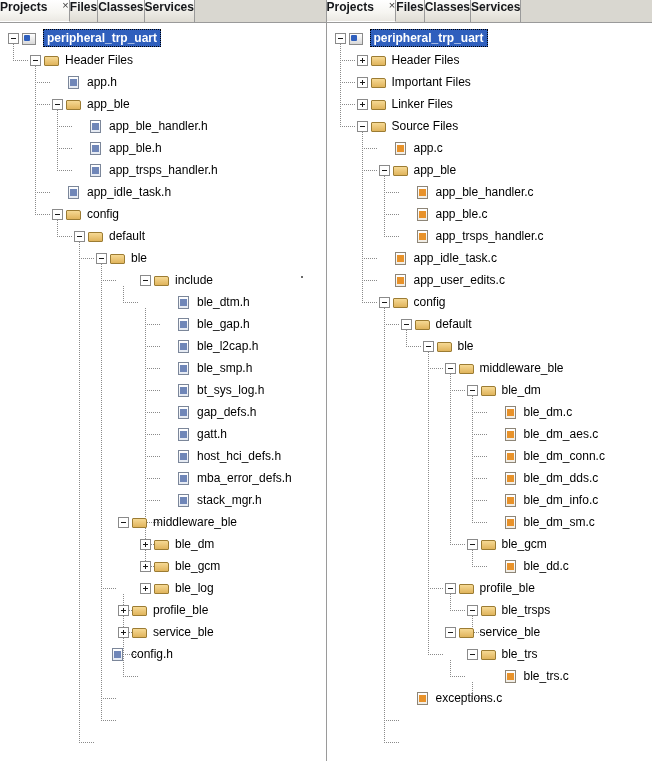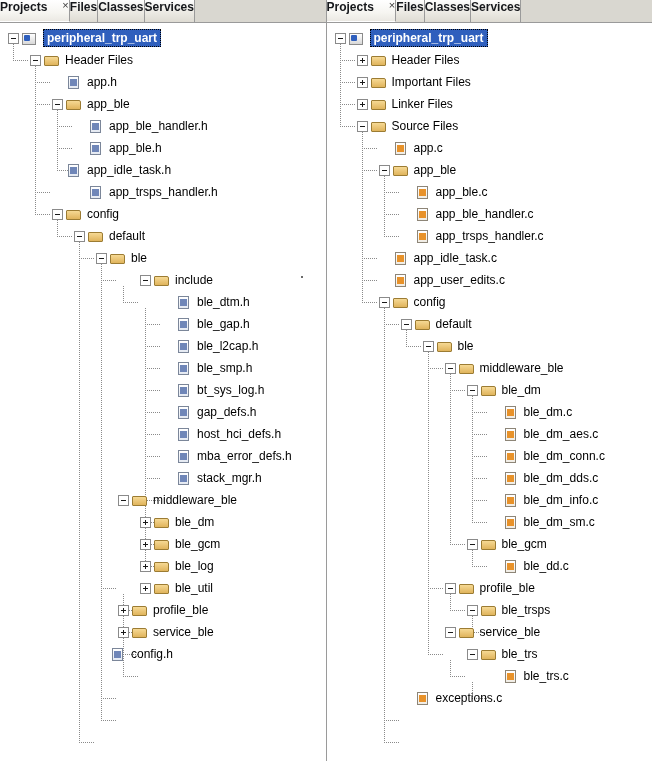--- a/index.html
+++ b/index.html
@@ -258,32 +258,32 @@
           <span class="ico hfile"></span>
           <span class="lbl">app_ble_handler.h</span>
         </div>
         <div class="row">
           <span class="ind" style="width: 74px;"></span>
           <span class="exp none"></span>
           <span class="ico hfile"></span>
           <span class="lbl">app_ble.h</span>
         </div>
         <div class="row">
+          <span class="ind" style="width: 74px;"></span>
+          <span class="exp none"></span>
+          <span class="ico hfile"></span>
+          <span class="lbl">app_trsps_handler.h</span>
+        </div>
+        <div class="row">
           <span class="ind" style="width: 52px;"></span>
           <span class="exp none"></span>
           <span class="ico hfile"></span>
           <span class="lbl">app_idle_task.h</span>
         </div>
         <div class="row">
-          <span class="ind" style="width: 74px;"></span>
-          <span class="exp none"></span>
-          <span class="ico hfile"></span>
-          <span class="lbl">app_trsps_handler.h</span>
-        </div>
-        <div class="row">
           <span class="ind" style="width: 52px;"></span>
           <span class="exp"></span>
           <span class="ico folder"><span class="folder-tab"></span></span>
           <span class="lbl">config</span>
         </div>
         <div class="row">
           <span class="ind" style="width: 74px;"></span>
           <span class="exp"></span>
           <span class="ico folder"><span class="folder-tab"></span></span>
           <span class="lbl">default</span>
@@ -333,20 +333,26 @@
         <div class="row">
           <span class="ind" style="width: 162px;"></span>
           <span class="exp none"></span>
           <span class="ico hfile"></span>
           <span class="lbl">gap_defs.h</span>
         </div>
         <div class="row">
           <span class="ind" style="width: 162px;"></span>
           <span class="exp none"></span>
           <span class="ico hfile"></span>
+          <span class="lbl">gatt.h</span>
+        </div>
+        <div class="row">
+          <span class="ind" style="width: 162px;"></span>
+          <span class="exp none"></span>
+          <span class="ico hfile"></span>
           <span class="lbl">host_hci_defs.h</span>
         </div>
         <div class="row">
           <span class="ind" style="width: 162px;"></span>
           <span class="exp none"></span>
           <span class="ico hfile"></span>
           <span class="lbl">mba_error_defs.h</span>
         </div>
         <div class="row">
           <span class="ind" style="width: 162px;"></span>
@@ -370,26 +376,20 @@
           <span class="ind" style="width: 140px;"></span>
           <span class="exp plus"></span>
           <span class="ico folder"><span class="folder-tab"></span></span>
           <span class="lbl">ble_gcm</span>
         </div>
         <div class="row">
           <span class="ind" style="width: 140px;"></span>
           <span class="exp plus"></span>
           <span class="ico folder"><span class="folder-tab"></span></span>
           <span class="lbl">ble_log</span>
-        </div>
-        <div class="row">
-          <span class="ind" style="width: 140px;"></span>
-          <span class="exp plus"></span>
-          <span class="ico folder"><span class="folder-tab"></span></span>
-          <span class="lbl">ble_util</span>
         </div>
         <div class="row">
           <span class="ind" style="width: 118px;"></span>
           <span class="exp plus"></span>
           <span class="ico folder"><span class="folder-tab"></span></span>
           <span class="lbl">profile_ble</span>
         </div>
         <div class="row">
           <span class="ind" style="width: 118px;"></span>
           <span class="exp plus"></span>
@@ -527,27 +527,27 @@
         <div class="row">
           <span class="ind" style="width: 52px;"></span>
           <span class="exp"></span>
           <span class="ico folder"><span class="folder-tab"></span></span>
           <span class="lbl">app_ble</span>
         </div>
         <div class="row">
           <span class="ind" style="width: 74px;"></span>
           <span class="exp none"></span>
           <span class="ico cfile"></span>
+          <span class="lbl">app_ble_handler.c</span>
+        </div>
+        <div class="row">
+          <span class="ind" style="width: 74px;"></span>
+          <span class="exp none"></span>
+          <span class="ico cfile"></span>
           <span class="lbl">app_ble.c</span>
-        </div>
-        <div class="row">
-          <span class="ind" style="width: 74px;"></span>
-          <span class="exp none"></span>
-          <span class="ico cfile"></span>
-          <span class="lbl">app_ble_handler.c</span>
         </div>
         <div class="row">
           <span class="ind" style="width: 74px;"></span>
           <span class="exp none"></span>
           <span class="ico cfile"></span>
           <span class="lbl">app_trsps_handler.c</span>
         </div>
         <div class="row">
           <span class="ind" style="width: 52px;"></span>
           <span class="exp none"></span>

